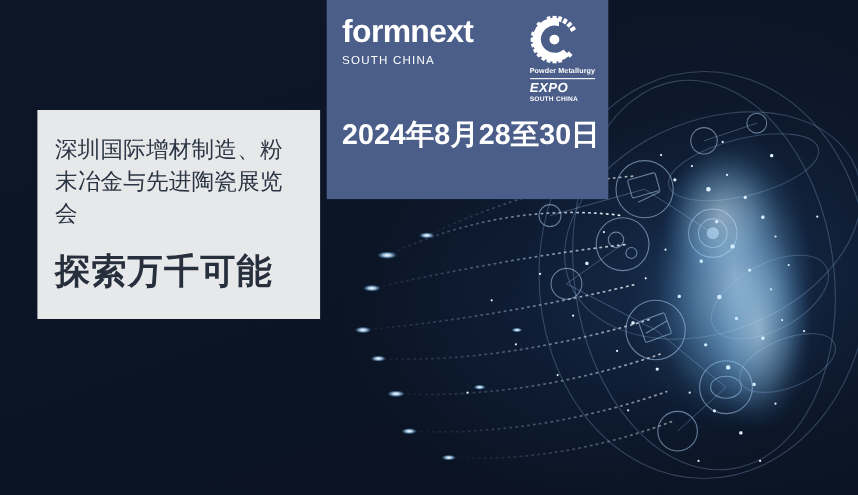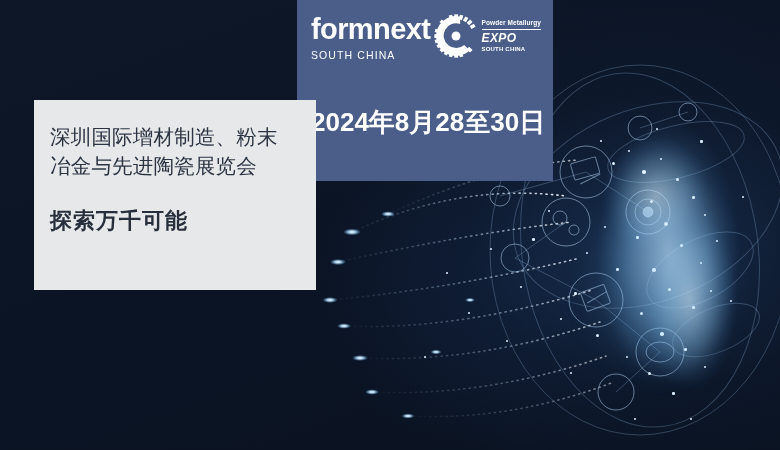--- a/index.html
+++ b/index.html
@@ -96,24 +96,25 @@
   .fn-sub {
     color: #ffffff;
     font-size: 10.5px;
     font-weight: normal;
     letter-spacing: 1.1px;
     margin-top: 5px;
   }
 
   .pm-block {
     display: flex;
-    align-items: center;
+    align-items: flex-start;
     gap: 4px;
     padding-top: 2px;
     margin-right: 4px;
+    flex-direction: column;
   }
   .pm-gear { width: 44px; height: 44px; display: block; }
   .pm-text {
     display: flex;
     flex-direction: column;
     color: #ffffff;
     line-height: 1;
   }
   .pm-line1 {
     font-size: 6.5px;
@@ -160,40 +161,40 @@
     line-height: 1.2;
     margin-top: 3px;
     white-space: nowrap;
   }
 
   
   .panel {
     position: absolute;
     left: 34px;
     top: 100px;
-    width: 282px;
+    width: 257px;
     height: 190px;
     background: #e7e8ea;
   }
   .panel-inner {
     padding: 22px 20px 0 16px;
   }
   .panel-title {
     color: #2b3443;
     font-size: 20.5px;
     font-weight: normal;
     line-height: 1.42;
     letter-spacing: 0.2px;
   }
   .panel-tagline {
     color: #272f3d;
-    font-size: 22px;
+    font-size: 32px;
     font-weight: bold;
     letter-spacing: 1px;
-    margin-top: 26px;
+    margin-top: 16px;
   }
 </style>
 </head>
 <body>
 
 <div id="poster">
 
   <div class="bg-art">
     <div class="bg-base"></div>
     <div class="head-glow"></div>

